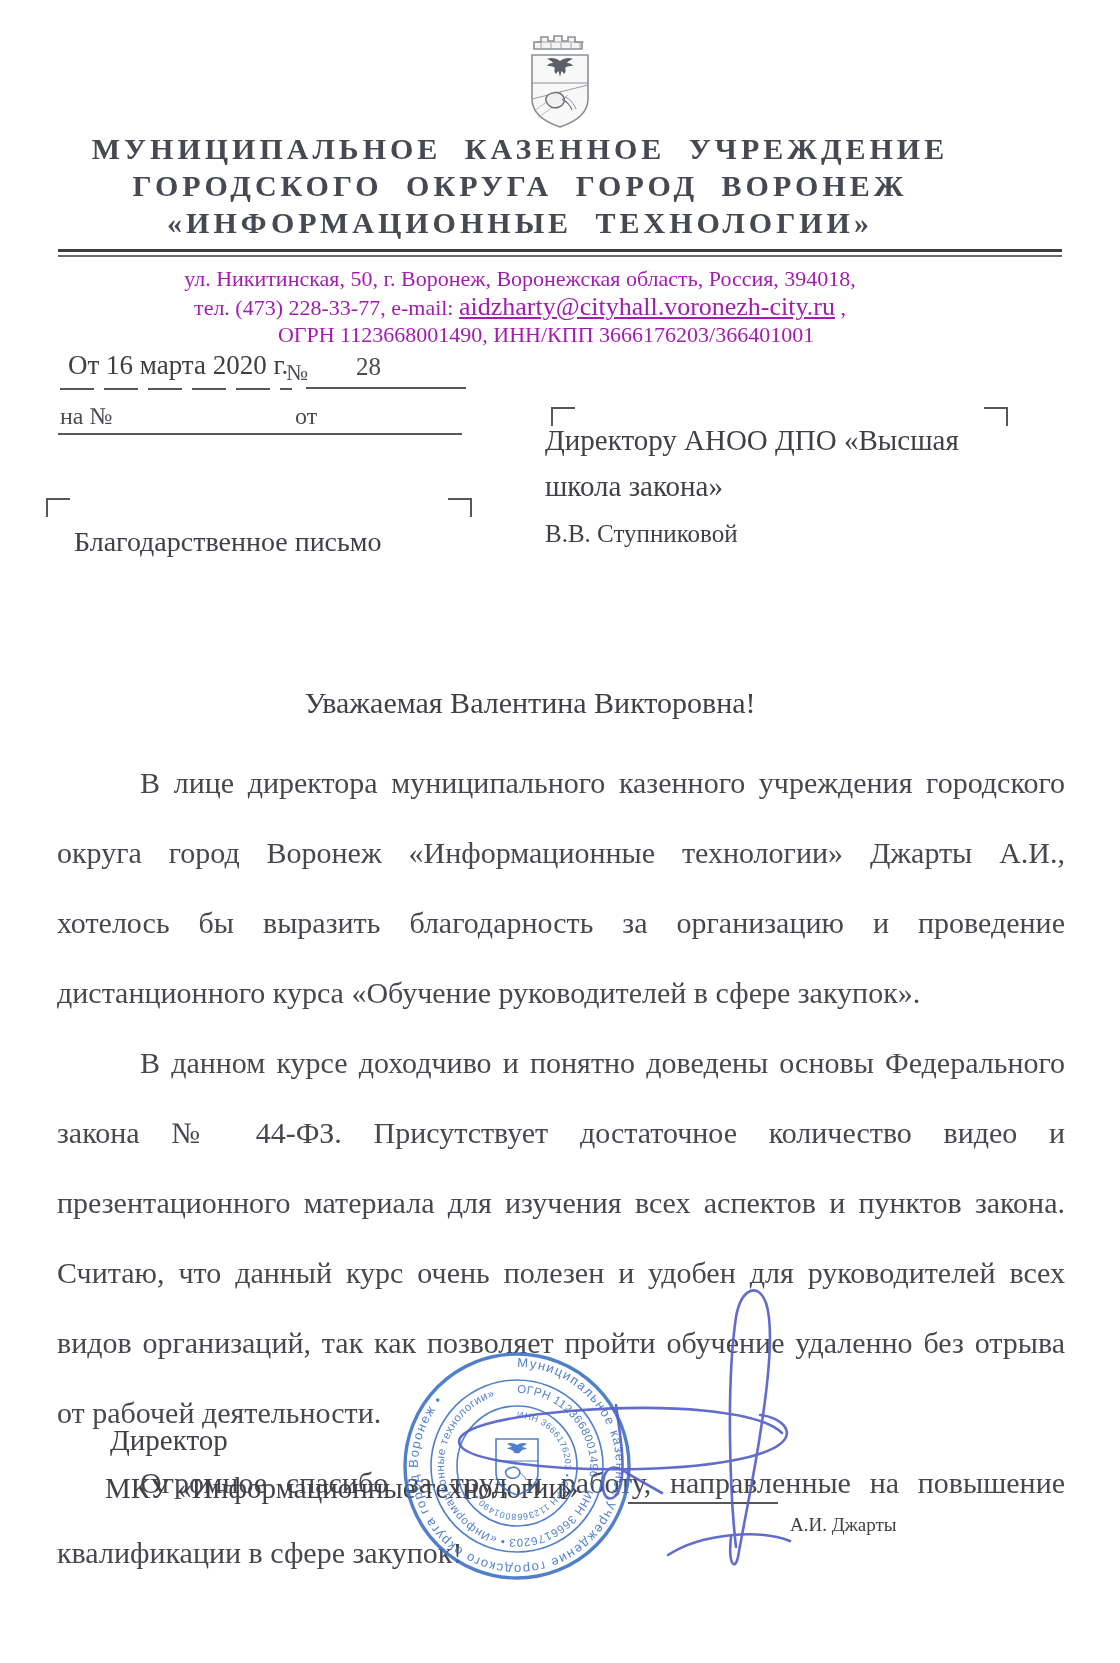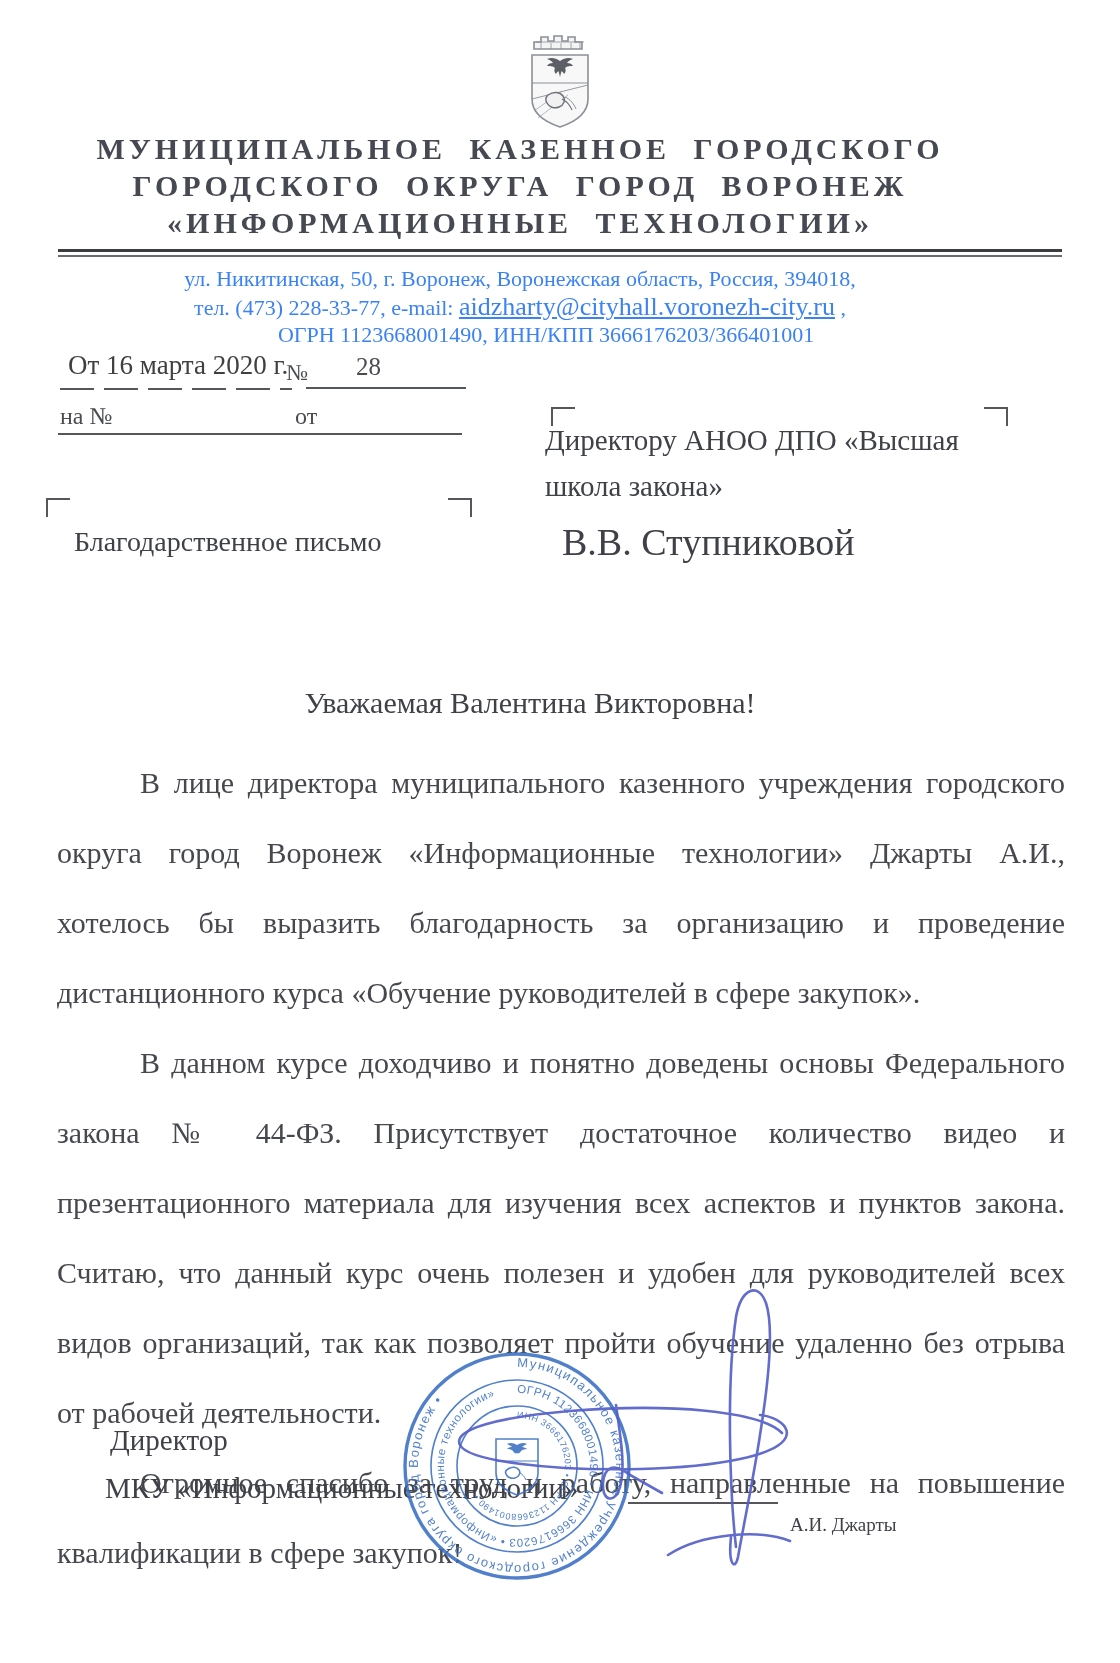--- a/index.html
+++ b/index.html
@@ -16,21 +16,21 @@
   
   .org-name{
     left:0;width:1040px;top:130px;
     text-align:center;
     font-size:30px;font-weight:700;
     letter-spacing:4px;word-spacing:12px;
     line-height:37px;color:#474952;
   }
   .rule-thick{left:58px;width:1004px;top:249px;height:3px;background:#3c3e44;}
   .rule-thin{left:58px;width:1004px;top:255px;height:1.5px;background:#6a6c72;}
-  .contact{left:0;width:1040px;text-align:center;color:#3b82f6;}
+  .contact{left:0;width:1040px;text-align:center;color:#a21caf;}
   .contact-1{top:266px;font-size:22px;}
   .contact-2{top:292px;font-size:22px;}
   .contact-2 .email{font-size:26px;text-decoration:underline;}
   .contact-3{top:322px;font-size:22px;margin-left:26px;}
   
   .date-line{left:68px;top:350px;font-size:27px;color:#404040;}
   .date-underline{left:60px;top:388px;width:232px;height:2px;
     background:repeating-linear-gradient(to right,#55575d 0 34px,transparent 34px 44px);}
   .num-sign{left:286px;top:360px;font-size:23px;color:#4a4c52;}
   .num-value{left:316px;top:353px;font-size:25px;color:#4a4c52;margin-left:40px;}
@@ -38,21 +38,21 @@
   .reply-prefix{left:60px;top:403px;font-size:24px;color:#4a4c52;}
   .reply-from{left:295px;top:403px;font-size:24px;color:#4a4c52;}
   .reply-underline{left:58px;top:433px;width:404px;height:1.8px;background:#55575d;}
   
   .bracket{width:22px;height:17px;}
   .bracket-tl{border-left:2px solid #55575d;border-top:2px solid #55575d;}
   .bracket-tr{border-right:2px solid #55575d;border-top:2px solid #55575d;}
   
   .recipient-1{left:545px;top:424px;font-size:29px;}
   .recipient-2{left:545px;top:470px;font-size:29px;}
-  .recipient-name{left:562px;top:520px;font-size:38px;}
+  .recipient-name{left:545px;top:520px;font-size:25px;}
   .subject{left:74px;top:526px;font-size:28px;}
   
   .salutation{left:0;width:1060px;top:686px;text-align:center;font-size:30px;}
   .body-text{
     left:57px;width:1008px;top:748px;
     font-size:30px;line-height:70px;
     text-align:justify;color:#46484e;
   }
   .body-text p{margin:0;text-indent:83px;}
   
@@ -89,21 +89,21 @@
     </g>
 
     <g fill="none" stroke="#6d7278" stroke-width="1.4">
       <path d="M40,70 c6,-4 12,-3 15,1 c3,4 1,9 -4,11 c-5,2 -10,0 -12,-4 c-2,-3 -1,-6 1,-8 z" fill="#f1f1f1"></path>
       <path d="M54,74 c4,2 8,6 10,11" stroke-width="1.1"></path>
       <path d="M57,72 c5,2 9,7 11,12" stroke-width="0.8"></path>
     </g>
   </svg>
 
   <div class="abs org-name">
-    <div>МУНИЦИПАЛЬНОЕ КАЗЕННОЕ ГОРОДСКОГО</div>
+    <div>МУНИЦИПАЛЬНОЕ КАЗЕННОЕ УЧРЕЖДЕНИЕ</div>
     <div>ГОРОДСКОГО ОКРУГА ГОРОД ВОРОНЕЖ</div>
     <div>«ИНФОРМАЦИОННЫЕ ТЕХНОЛОГИИ»</div>
   </div>
 
   <div class="abs rule-thick"></div>
   <div class="abs rule-thin"></div>
 
   <div class="abs contact contact-1">ул. Никитинская, 50, г. Воронеж, Воронежская область, Россия, 394018,</div>
   <div class="abs contact contact-2"><span>тел. (473) 228-33-77, e-mail: </span><span class="email">aidzharty@cityhall.voronezh-city.ru</span><span> ,</span></div>
   <div class="abs contact contact-3">ОГРН 1123668001490, ИНН/КПП 3666176203/366401001</div>

